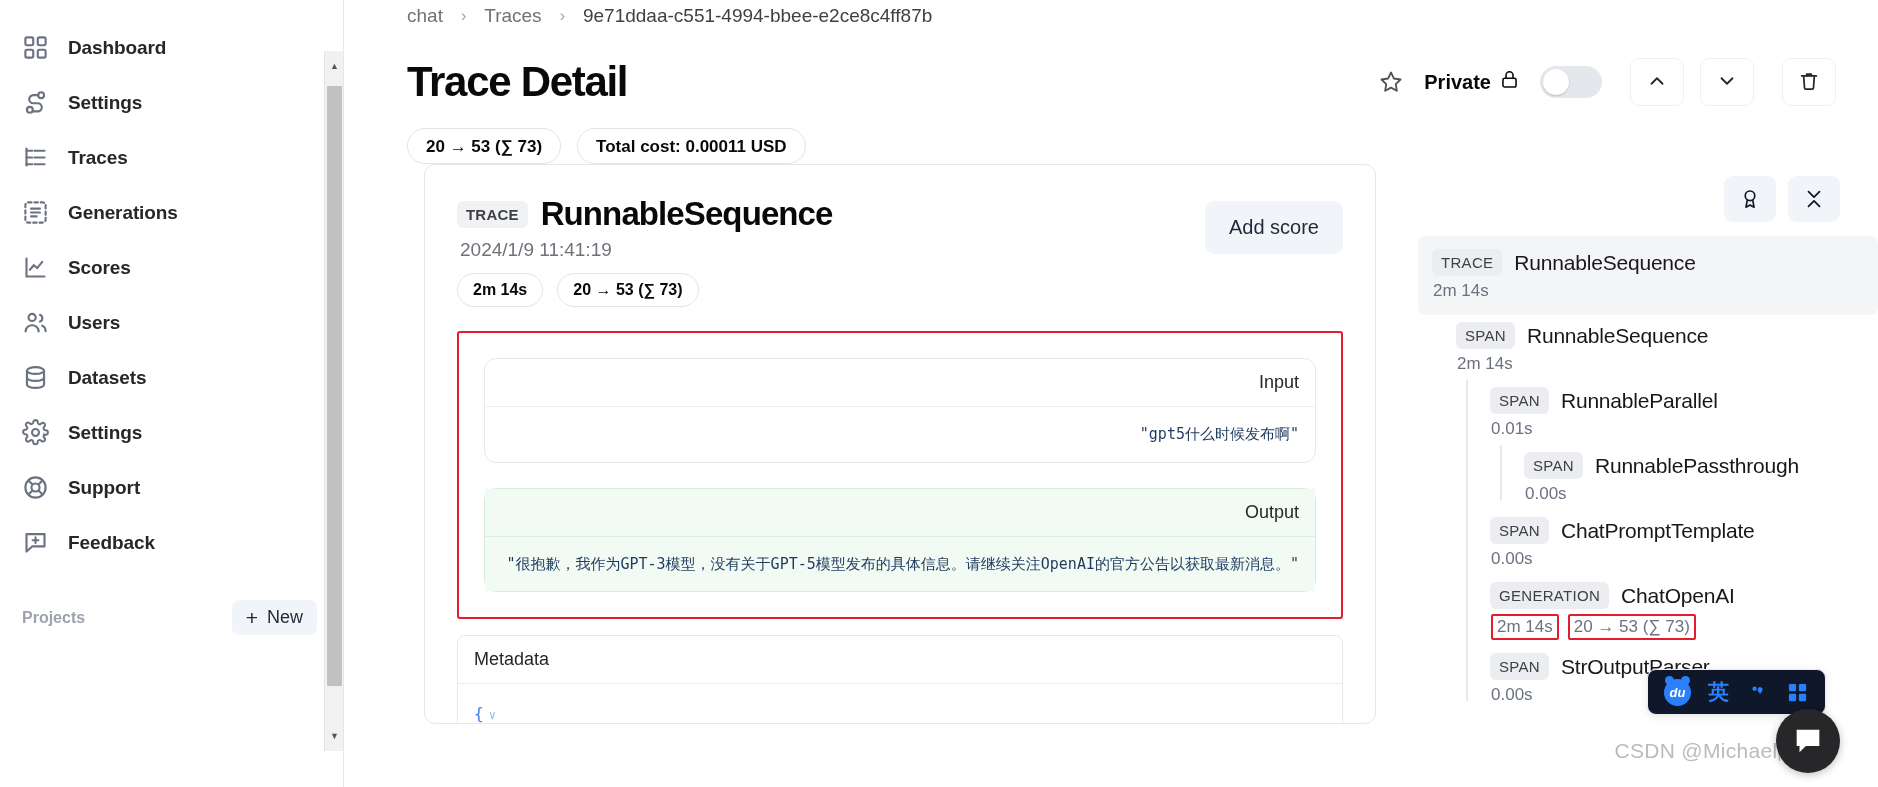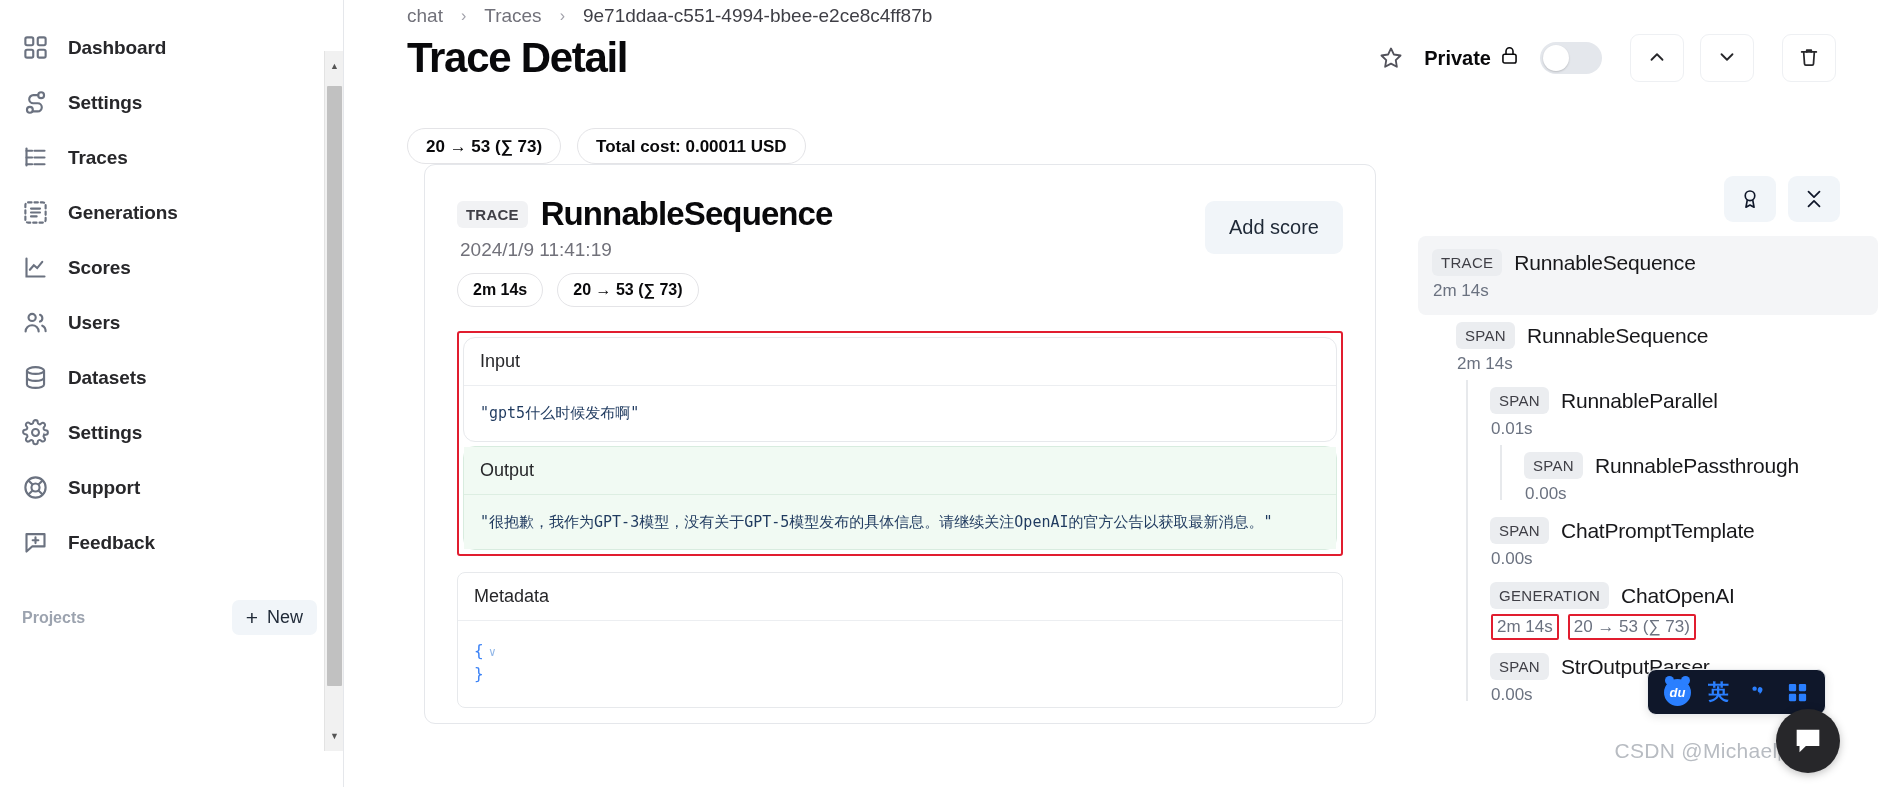--- a/index.html
+++ b/index.html
@@ -72,21 +72,21 @@
 
   
   .main { flex: 1; height: 787px; position: relative; overflow: hidden; display: flex; flex-direction: column; }
 
   .breadcrumb { display: flex; align-items: center; gap: 18px; padding: 4px 0 0 63px; height: 28px; font-size: 19px; }
   .crumb { color: #71717a; cursor: pointer; }
   .crumb.last { color: #3f3f46; }
   .crumb-sep { color: #a1a1aa; font-size: 16px; }
 
   .title-row {
-    display: flex; align-items: flex-start; justify-content: space-between;
+    display: flex; align-items: flex-end; justify-content: space-between;
     padding: 6px 42px 0 63px; height: 78px;
   }
   .page-title { font-size: 42px; font-weight: 700; letter-spacing: -1.3px; color: #09090b; }
   .title-actions { display: flex; align-items: center; gap: 16px; }
   .star-btn { width: 34px; height: 34px; display: flex; align-items: center; justify-content: center; cursor: pointer; color: #52525b; }
   .private-label { display: flex; align-items: center; gap: 8px; font-size: 20px; font-weight: 700; color: #09090b; }
   .toggle {
     width: 62px; height: 32px; border-radius: 16px;
     background: #e4e7ec; position: relative; cursor: pointer; margin-left: 4px;
   }
@@ -129,21 +129,21 @@
   .obs-time { font-size: 19px; color: #71717a; padding: 6px 0 0 3px; }
   .obs-pills { display: flex; gap: 14px; padding-top: 12px; }
   .obs-pills .pill { font-size: 16px; padding: 5px 15px; }
   .add-score {
     background: #f1f5f9; border: none; border-radius: 9px;
     padding: 15px 24px; font-size: 20px; color: #1f2937;
     cursor: pointer; font-family: inherit; margin-top: 6px;
   }
 
   .io-wrap { border: 2px solid #e11d2f; border-radius: 3px; margin-top: 24px; }
-  .io-block { border: 1px solid #e7e9ec; border-radius: 12px; margin: 4px; }
+  .io-block { border: 1px solid #e7e9ec; border-radius: 12px; margin: 25px; text-align: right; }
   .io-block.out { border-color: #d8ecdf; }
   .io-head {
     font-size: 18px; color: #27272a; padding: 13px 16px;
     border-bottom: 1px solid #eceef1;
   }
   .io-block.out .io-head { background: #f1faf3; border-bottom-color: #ddeee2; }
   .io-body {
     padding: 16px; font-family: "DejaVu Sans Mono", monospace;
     font-size: 15px; color: #1f3a5f; line-height: 1.5;
     word-break: break-all;

